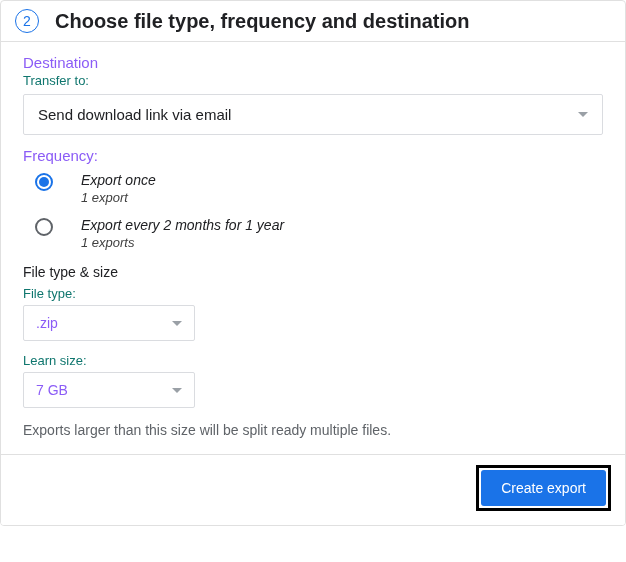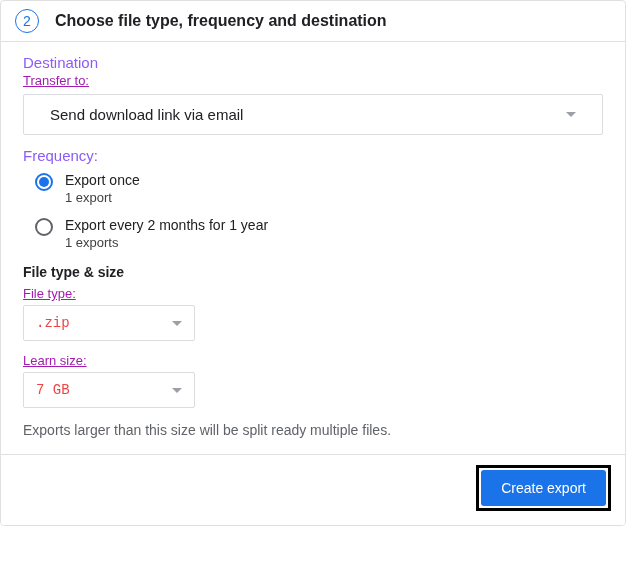--- a/index.html
+++ b/index.html
@@ -32,46 +32,45 @@
       border-radius: 50%;
       border: 1px solid #1a73e8;
       color: #1a73e8;
       display: flex;
       align-items: center;
       justify-content: center;
       font-size: 14px;
       flex-shrink: 0;
     }
     .panel-title {
-      font-size: 16px;
+      font-size: 20px;
       font-weight: 600;
       color: #202124;
     }
     .panel-body {
       padding: 12px 22px 14px 22px;
     }
     .section-title {
       font-size: 15px;
       font-weight: 400;
       color: #8b5cf6;
       margin-bottom: 2px;
     }
     .field-label {
       font-size: 13px;
-      color: #a21caf;
+      color: #0f766e;
       margin-bottom: 4px;
-      text-decoration: underline;
     }
     .select-wide {
       display: flex;
       align-items: center;
       justify-content: space-between;
       border: 1px solid #dadce0;
       border-radius: 2px;
-      padding: 11px 26px;
+      padding: 11px 14px;
       margin-top: 6px;
       margin-bottom: 12px;
       cursor: pointer;
       width: 100%;
     }
     .select-wide .value {
       font-size: 15px;
       color: #202124;
     }
     .caret {
@@ -92,23 +91,24 @@
       text-decoration: none;
     }
     .radio-group {
       padding-left: 12px;
       margin-top: 8px;
       margin-bottom: 14px;
     }
     .radio-option {
       display: flex;
       align-items: flex-start;
-      gap: 12px;
+      gap: 28px;
       margin-bottom: 12px;
       cursor: pointer;
+      font-style: italic;
     }
     .radio-circle {
       width: 18px;
       height: 18px;
       border-radius: 50%;
       border: 2px solid #5f6368;
       flex-shrink: 0;
       margin-top: 1px;
       position: relative;
     }
@@ -130,40 +130,39 @@
       font-size: 14px;
       color: #202124;
     }
     .radio-labels .secondary {
       font-size: 13px;
       color: #404040;
       margin-top: 2px;
     }
     .subsection-title {
       font-size: 14px;
-      font-weight: 700;
+      font-weight: 400;
       color: #202124;
       margin-bottom: 6px;
     }
     .select-small {
       display: flex;
       align-items: center;
       justify-content: space-between;
       border: 1px solid #dadce0;
       border-radius: 2px;
       padding: 9px 12px;
       width: 172px;
       cursor: pointer;
       margin-top: 4px;
       margin-bottom: 12px;
     }
     .select-small .value {
       font-size: 14px;
-      color: #ef4444;
-      font-family: Liberation Mono, monospace;
+      color: #8b5cf6;
     }
     .panel-footer {
       border-top: 1px solid #e0e0e0;
       padding: 10px 14px 14px;
       display: flex;
       justify-content: flex-end;
       background: #fff;
     }
     .btn-primary-wrapper {
       border: 3px solid #000;

